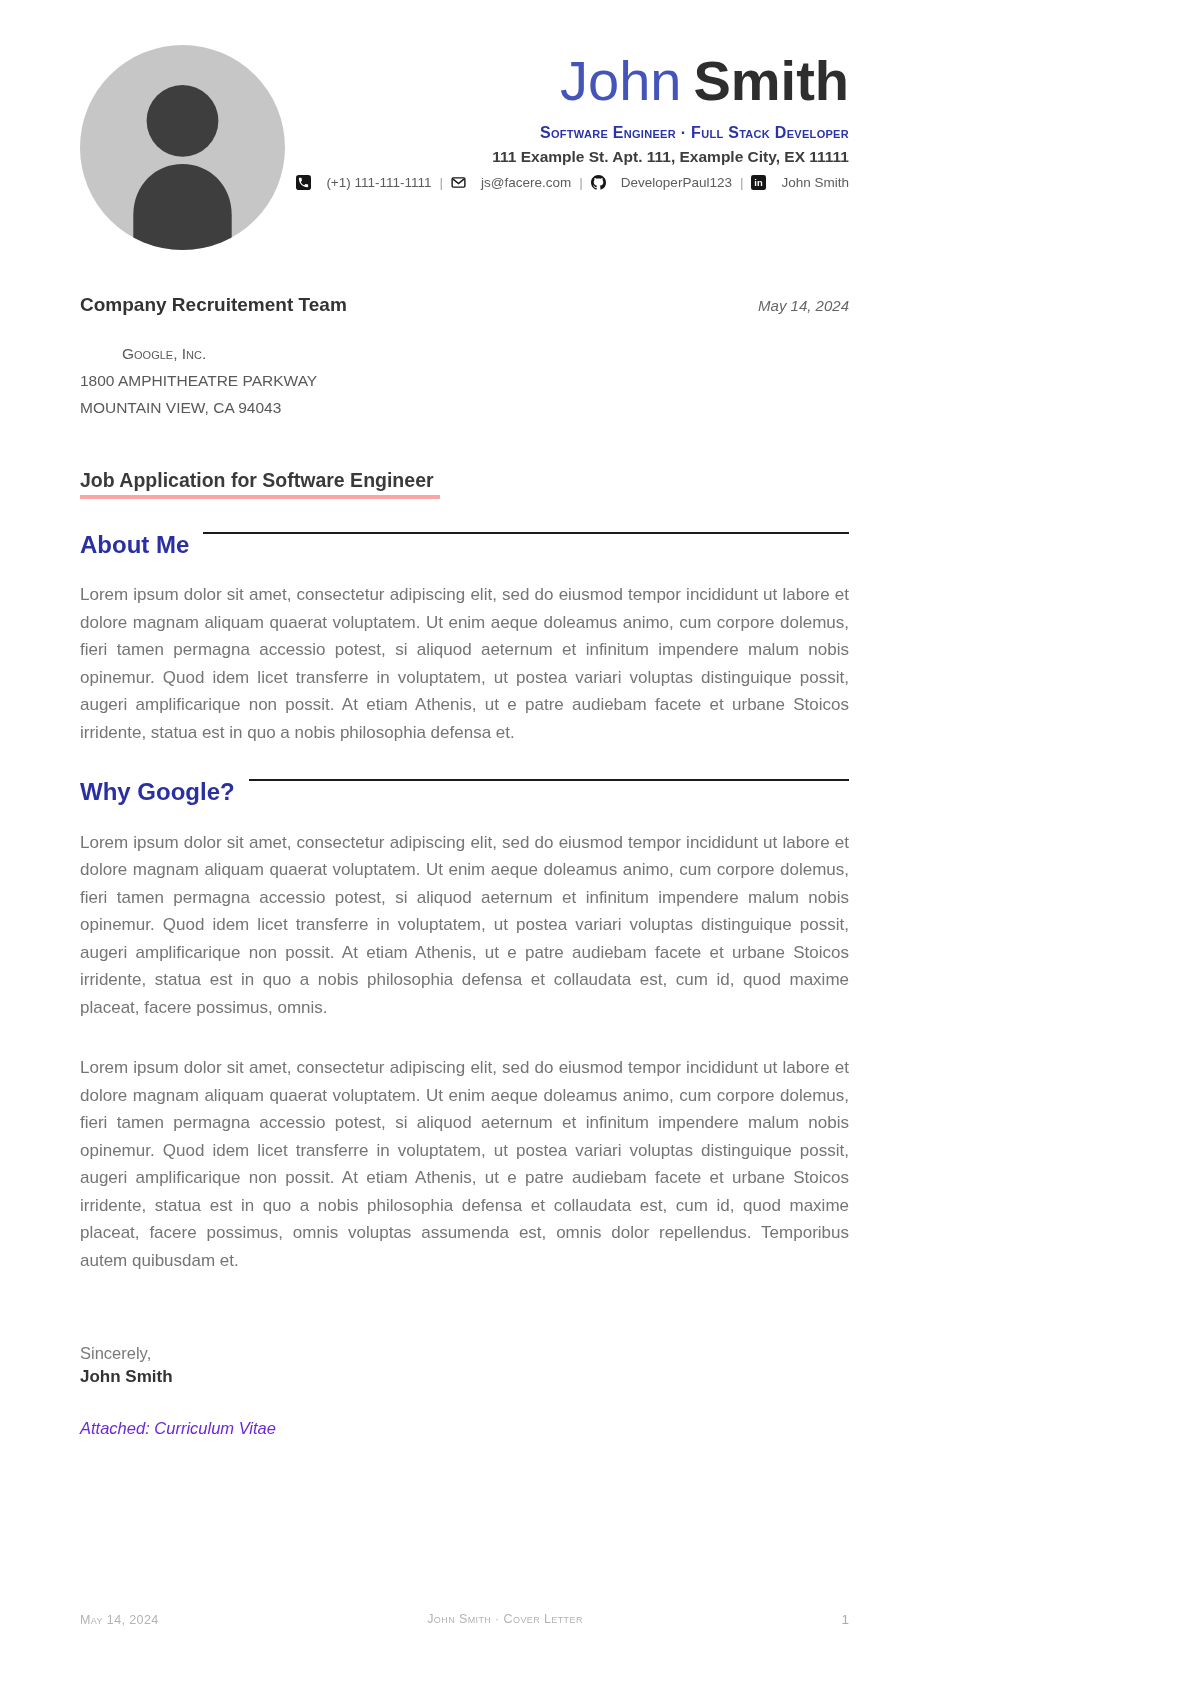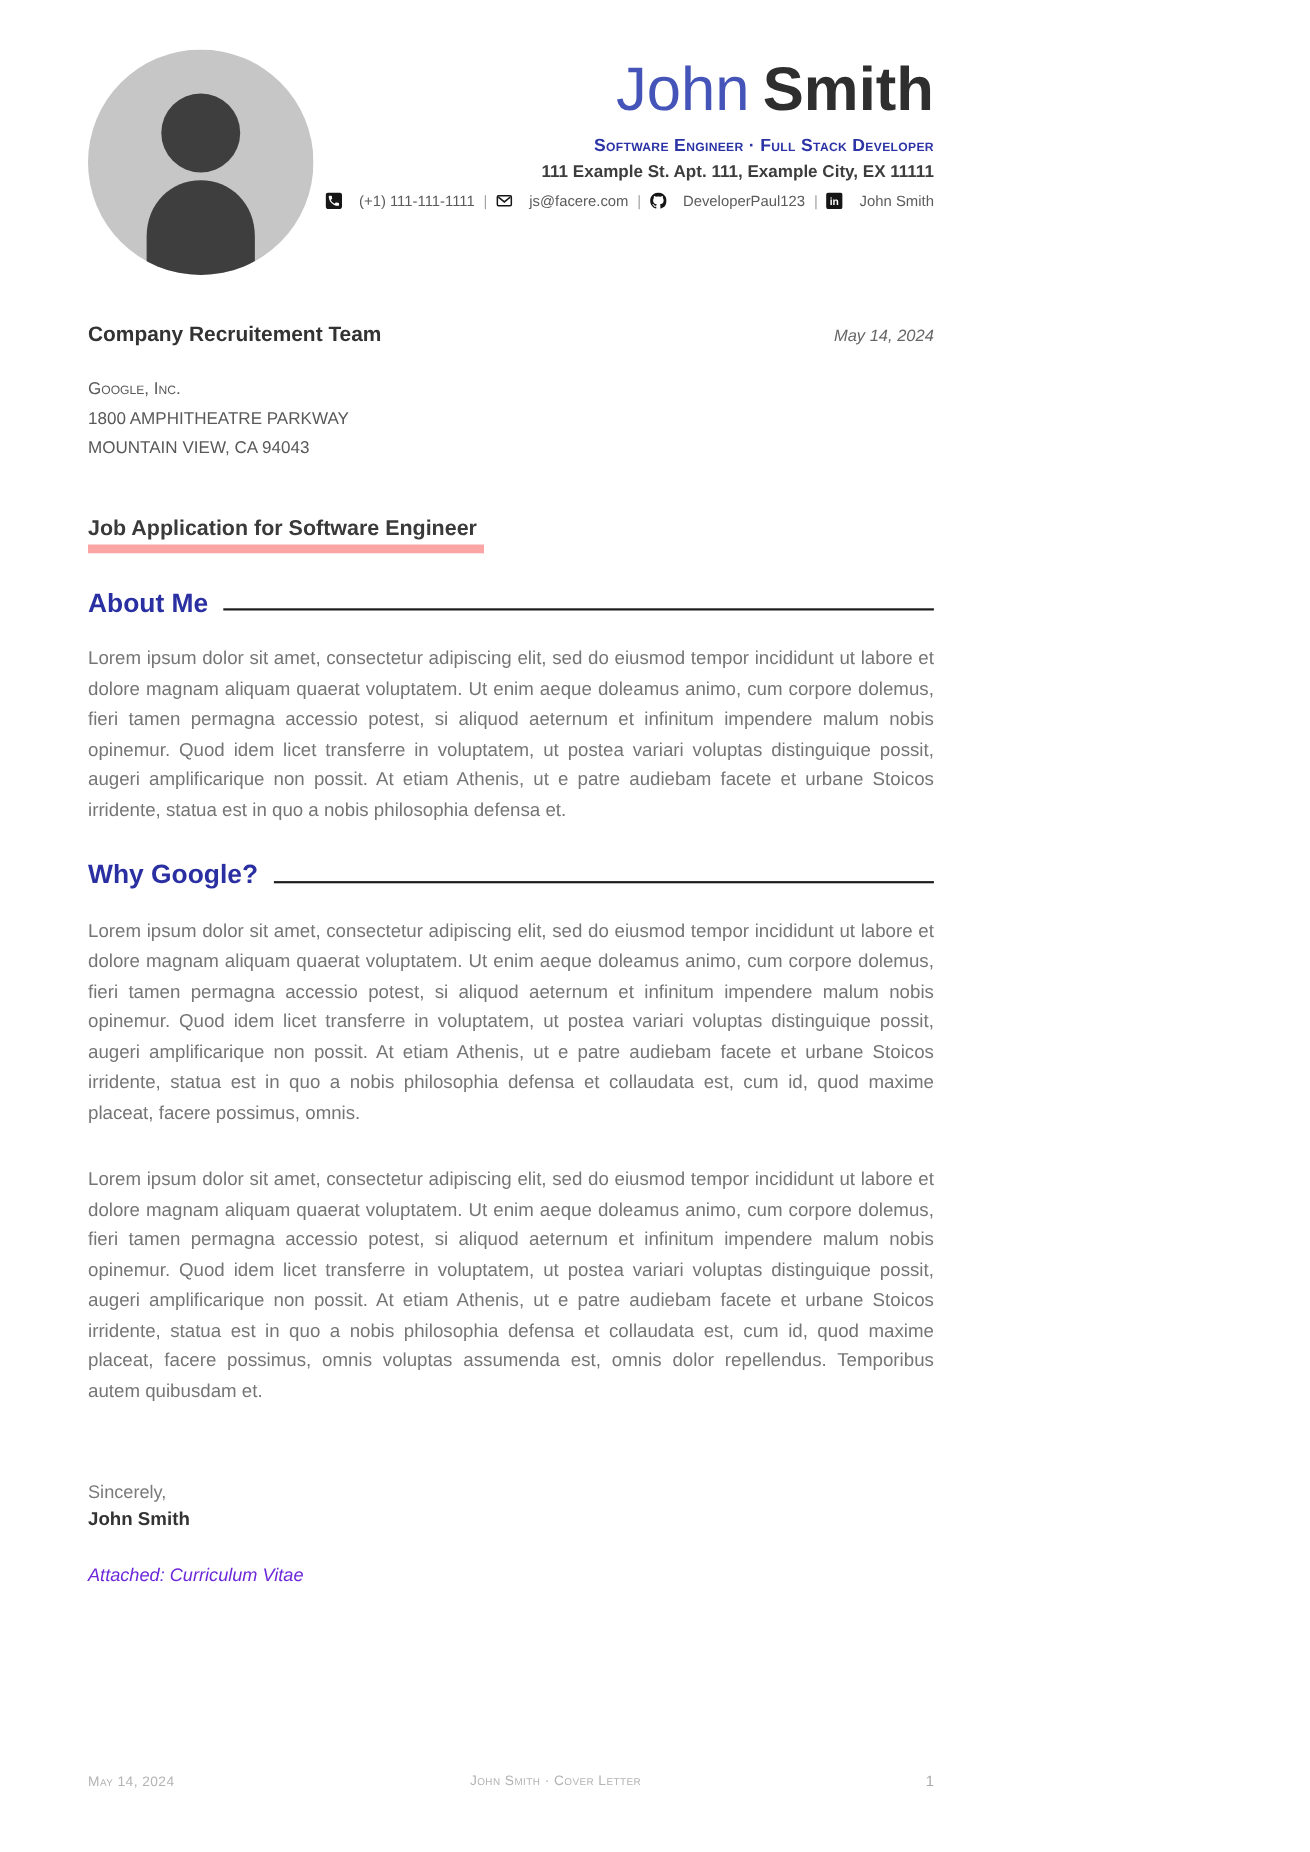--- a/index.html
+++ b/index.html
@@ -21,28 +21,28 @@
   .contact{margin-top:9px;font-size:13.5px;color:#5c5c5c;display:flex;
            justify-content:flex-end;align-items:center;gap:6px;white-space:nowrap;}
   .contact .item{display:inline-flex;align-items:center;gap:15px;}
   .contact .sep{color:#a3a3a3;padding:0 2px;}
   .ico{width:15px;height:15px;display:inline-block;vertical-align:-2px;}
   
   .recipient{display:flex;justify-content:space-between;align-items:baseline;margin-top:44px;}
   .team{font-size:19px;font-weight:700;color:#333;}
   .date{font-style:italic;color:#666;font-size:15px;}
   .company{margin-top:24px;color:#595959;font-size:15.5px;line-height:27px;}
-  .company .cname{font-variant:small-caps;}
+  .company .cname{font-variant:small-caps;margin-left:42px;}
   
   .subject{margin-top:48px;}
   .subject span{display:inline-block;font-size:19.5px;font-weight:700;color:#3a3a3a;
-                border-bottom:8px solid #fca5a5;padding:0 6px 3px 0;}
+                border-bottom:4px solid #fca5a5;padding:0 6px 3px 0;}
   .salutation{margin-top:30px;color:#7a7a7a;font-size:16.5px;}
   .section{margin-top:33px;}
-  .sec-head{display:flex;align-items:flex-end;gap:14px;}
+  .sec-head{display:flex;gap:14px;}
   .sec-title{font-size:24px;font-weight:700;color:#2a2fa2;line-height:1.1;white-space:nowrap;}
   .sec-rule{flex:1;border-top:2px solid #1c1c1c;margin-bottom:7px;}
   .para{margin-top:23px;color:#757575;font-size:17px;line-height:27.5px;text-align:justify;}
   
   .closing{margin-top:70px;}
   .vale{color:#7a7a7a;font-size:16.5px;}
   .sig{font-weight:700;color:#333;font-size:17px;margin-top:4px;}
   .attach{margin-top:32px;font-style:italic;color:#6d28d9;font-size:16.5px;}
   
   .footer{position:absolute;left:80px;right:161px;top:1612px;display:flex;

